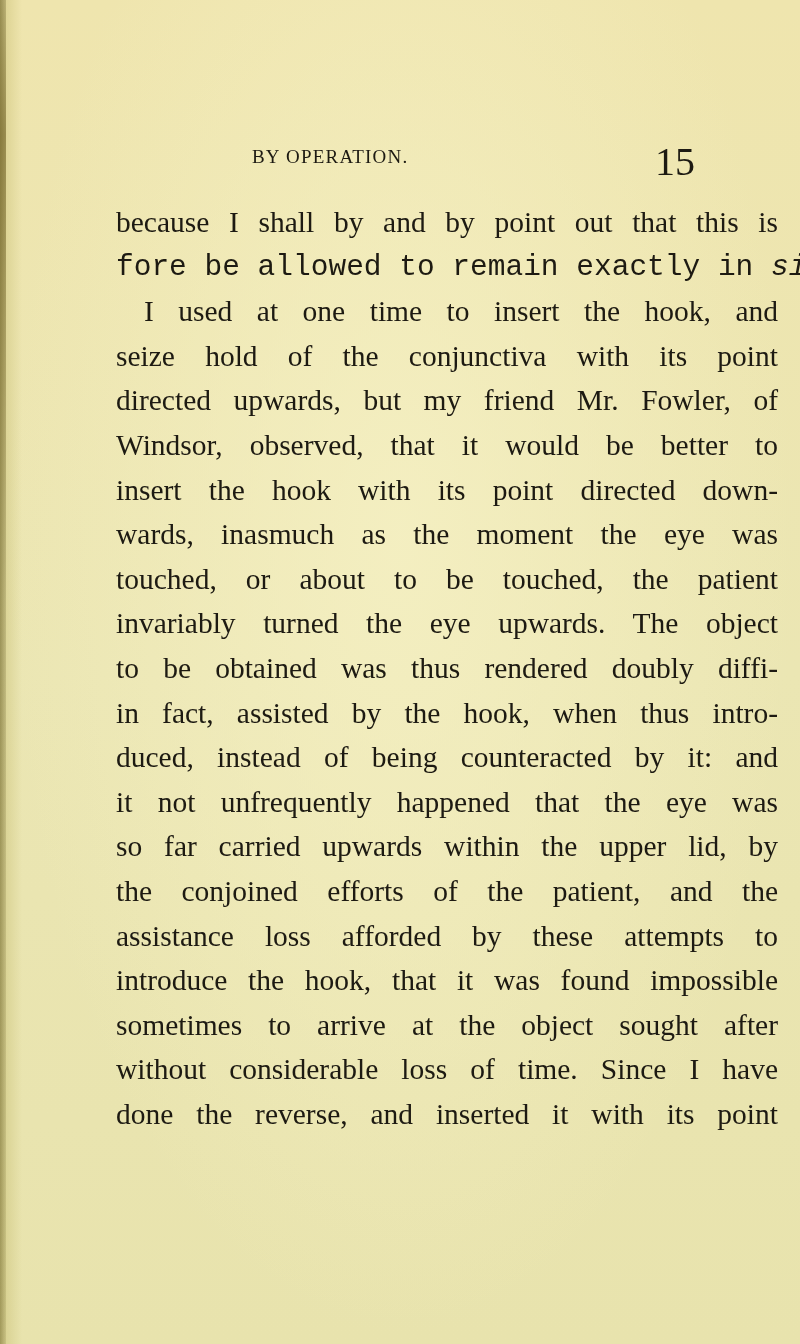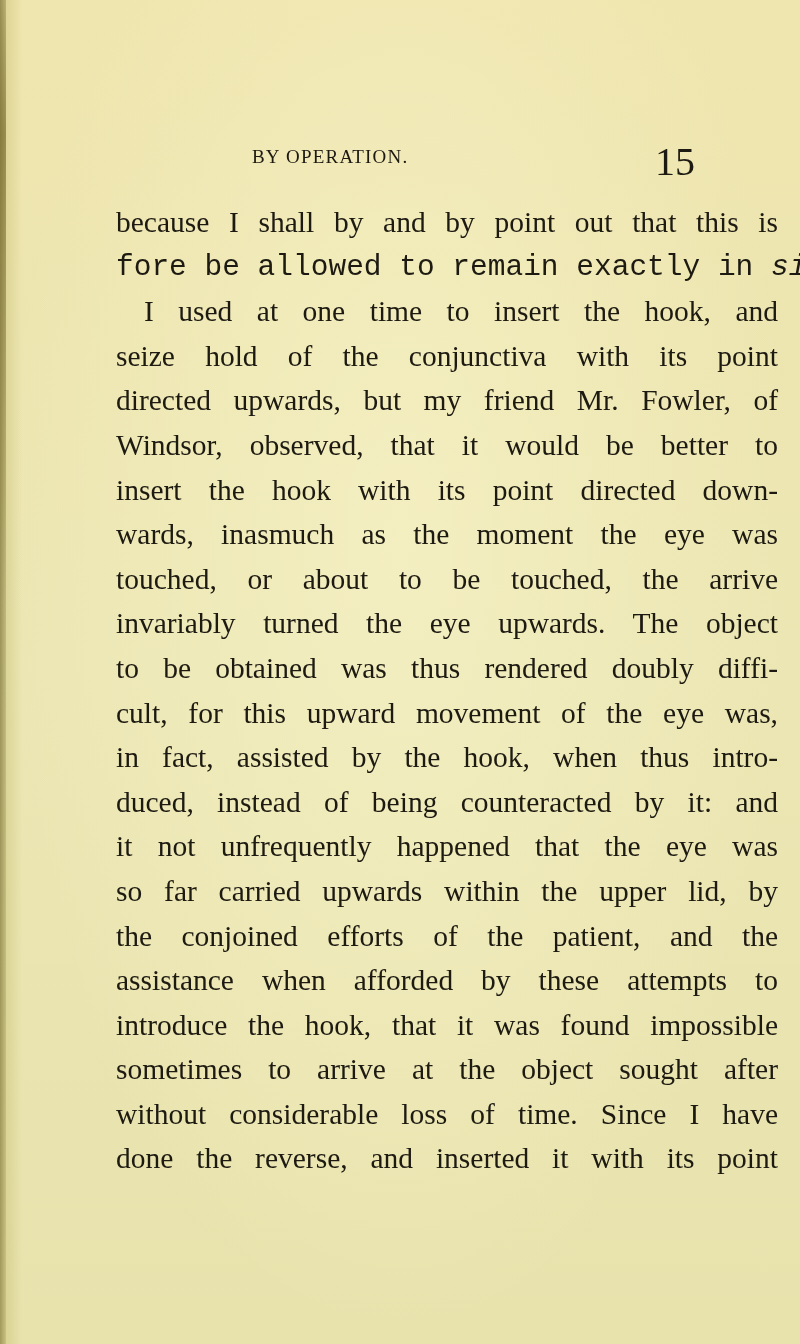--- a/index.html
+++ b/index.html
@@ -85,27 +85,26 @@
 
 <div class="body-text">
   <span class="line">because I shall by and by point out that this is</span>
   <span class="line last"><span>fore be allowed to remain exactly in</span> <em>situ.</em></span>
   <span class="line indent">I used at one time to insert the hook, and</span>
   <span class="line">seize hold of the conjunctiva with its point</span>
   <span class="line">directed upwards, but my friend Mr. Fowler, of</span>
   <span class="line">Windsor, observed, that it would be better to</span>
   <span class="line">insert the hook with its point directed down-</span>
   <span class="line">wards, inasmuch as the moment the eye was</span>
-  <span class="line">touched, or about to be touched, the arrive</span>
+  <span class="line">touched, or about to be touched, the patient</span>
   <span class="line">invariably turned the eye upwards. The object</span>
   <span class="line">to be obtained was thus rendered doubly diffi-</span>
-  <span class="line">cult, for this upward movement of the eye was,</span>
   <span class="line">in fact, assisted by the hook, when thus intro-</span>
   <span class="line">duced, instead of being counteracted by it: and</span>
   <span class="line">it not unfrequently happened that the eye was</span>
   <span class="line">so far carried upwards within the upper lid, by</span>
   <span class="line">the conjoined efforts of the patient, and the</span>
-  <span class="line">assistance when afforded by these attempts to</span>
+  <span class="line">assistance loss afforded by these attempts to</span>
   <span class="line">introduce the hook, that it was found impossible</span>
   <span class="line">sometimes to arrive at the object sought after</span>
   <span class="line">without considerable loss of time. Since I have</span>
   <span class="line">done the reverse, and inserted it with its point</span>
 </div>
 
 </body></html>

